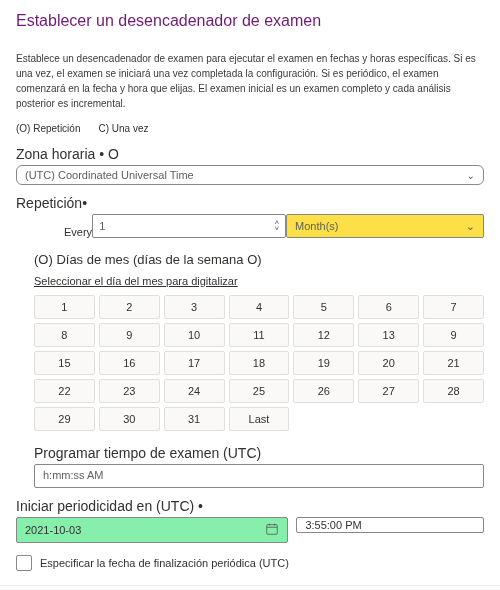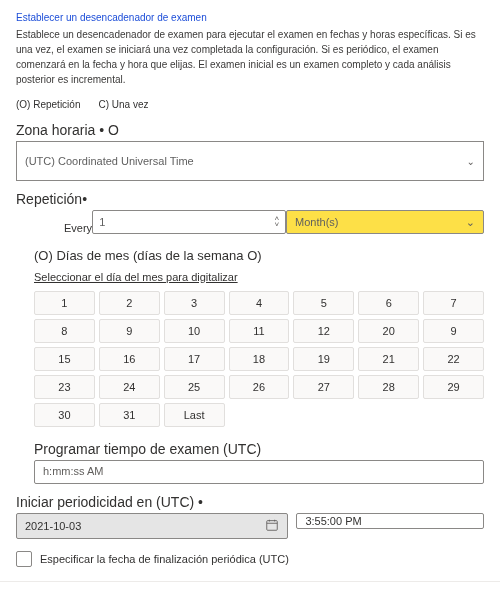--- a/index.html
+++ b/index.html
@@ -7,24 +7,24 @@
   body {
     width: 500px;
     height: 590px;
     font-family: "Segoe UI", Arial, sans-serif;
     font-size: 11px;
     color: #323130;
     background: #fff;
     padding: 12px 16px;
   }
   .title {
-    font-size: 10px;
+    font-size: 16px;
     font-weight: 400;
-    margin-bottom: 4px;
-    color: #1d4ed8;
+    margin-bottom: 21px;
+    color: #701a75;
   }
   .desc {
     font-size: 10px;
     line-height: 1.5;
     color: #3b3a39;
     margin-bottom: 12px;
   }
   .radio-row {
     display: flex;
     align-items: center;
@@ -38,28 +38,28 @@
     gap: 4px;
   }
   .field-label {
     font-size: 14px;
     margin-bottom: 3px;
     color: #323130;
   }
   .select {
     width: 100%;
     border: 1px solid #8a8886;
-    border-radius: 0;
+    border-radius: 6px;
     padding: 4px 8px;
     font-size: 11px;
     background: #fff;
     display: flex;
     justify-content: space-between;
     align-items: center;
-    height: 40px;
+    height: 20px;
     color: #5f5f5f;
   }
   .select .chev, .spinner .arrows {
     color: #605e5c;
     font-size: 10px;
   }
   .row-gap { margin-bottom: 10px; }
   .rep-row { display: flex; align-items: flex-end; gap: 0; margin-left: 48px; }
   .rep-row .every { font-size: 11px; }
   .spinner {
@@ -134,21 +134,21 @@
   .start-row .date {
     flex: 1.5;
     border: 1px solid #8a8886;
     border-radius: 2px;
     height: 26px;
     display: flex;
     align-items: center;
     justify-content: space-between;
     padding: 0 8px;
     font-size: 11px;
-    background: #e5e5e5;
+    background: #86efac;
   }
   .start-row .time {
     flex: 1;
     border: 1px solid #8a8886;
     border-radius: 2px;
     height: 16px;
     display: flex;
     align-items: center;
     padding: 0 8px;
     font-size: 11px;
@@ -246,27 +246,28 @@
       <div class="day">3</div>
       <div class="day">4</div>
       <div class="day">5</div>
       <div class="day">6</div>
       <div class="day">7</div>
       <div class="day">8</div>
       <div class="day">9</div>
       <div class="day">10</div>
       <div class="day">11</div>
       <div class="day">12</div>
-      <div class="day">20</div>
+      <div class="day">13</div>
       <div class="day">9</div>
       <div class="day">15</div>
       <div class="day">16</div>
       <div class="day">17</div>
       <div class="day">18</div>
       <div class="day">19</div>
+      <div class="day">20</div>
       <div class="day">21</div>
       <div class="day">22</div>
       <div class="day">23</div>
       <div class="day">24</div>
       <div class="day">25</div>
       <div class="day">26</div>
       <div class="day">27</div>
       <div class="day">28</div>
       <div class="day">29</div>
       <div class="day">30</div>

